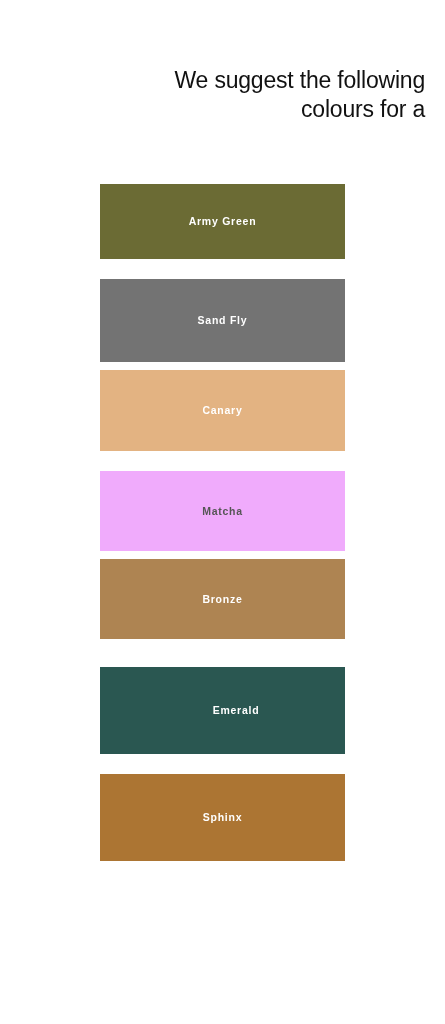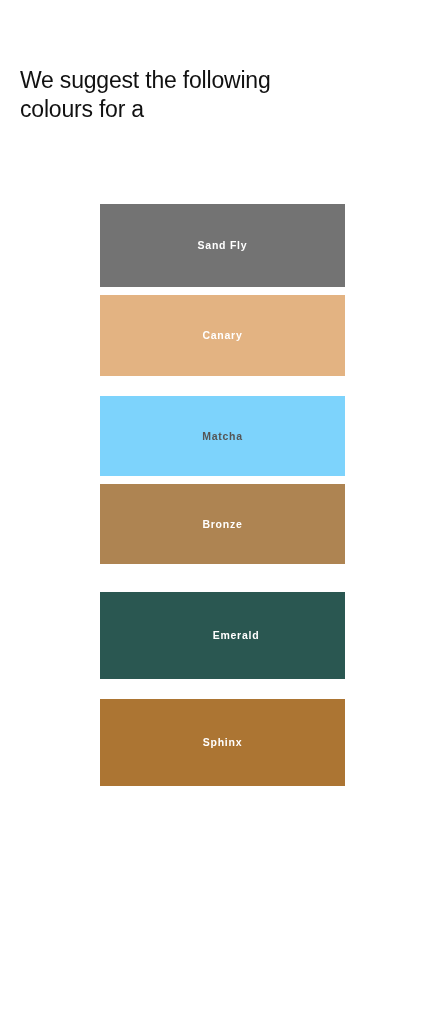--- a/index.html
+++ b/index.html
@@ -21,21 +21,21 @@
     background: #FFFFFF;
     box-sizing: border-box;
   }
 
   
   #heading-block {
     position: absolute;
     left: 0;
     top: 66px;
     width: 445px;
-    text-align: left;
+    text-align: right;
     padding: 0 20px;
     box-sizing: border-box;
   }
   .heading-line {
     display: block;
     font-family: "Liberation Sans", sans-serif;
     font-size: 23px;
     line-height: 29px;
     font-weight: 400;
     color: #111111;
@@ -72,27 +72,30 @@
 <body style="background: rgb(255, 255, 255);">
 
 <div id="page" style="background: rgb(255, 255, 255);">
 
   <div id="heading-block">
     <span class="heading-line" style="color: rgb(17, 17, 17);">We suggest the following</span>
     <span class="heading-line" style="color: rgb(17, 17, 17);">colours for a</span>
   </div>
 
   <div id="swatch-list">
+      <div class="swatch" style="background: rgb(107, 107, 52); height: 75px;">
+        <span class="swatch-label" style="color: rgb(255, 255, 255);">Army Green</span>
+      </div>
       <div class="swatch" style="background: #737373; height: 83px; margin-top: 20px;">
         <span class="swatch-label" style="color: rgb(255, 255, 255);">Sand Fly</span>
       </div>
       <div class="swatch" style="background: rgb(227, 179, 130); height: 81px; margin-top: 8px;">
         <span class="swatch-label" style="color: rgb(255, 255, 255);">Canary</span>
       </div>
-      <div class="swatch" style="background: #7dd3fc; height: 80px; margin-top: 20px;">
+      <div class="swatch" style="background: #f0abfc; height: 80px; margin-top: 20px;">
         <span class="swatch-label" style="color: rgb(85, 85, 85);">Matcha</span>
       </div>
       <div class="swatch" style="background: rgb(174, 132, 82); height: 80px; margin-top: 8px;">
         <span class="swatch-label" style="color: rgb(255, 255, 255);">Bronze</span>
       </div>
       <div class="swatch" style="background: rgb(42, 87, 81); height: 87px; margin-top: 28px; padding-left: 27px;">
         <span class="swatch-label" style="color: rgb(255, 255, 255);">Emerald</span>
       </div>
       <div class="swatch" style="background: rgb(172, 117, 51); height: 87px; margin-top: 20px;">
         <span class="swatch-label" style="color: rgb(255, 255, 255);">Sphinx</span>

